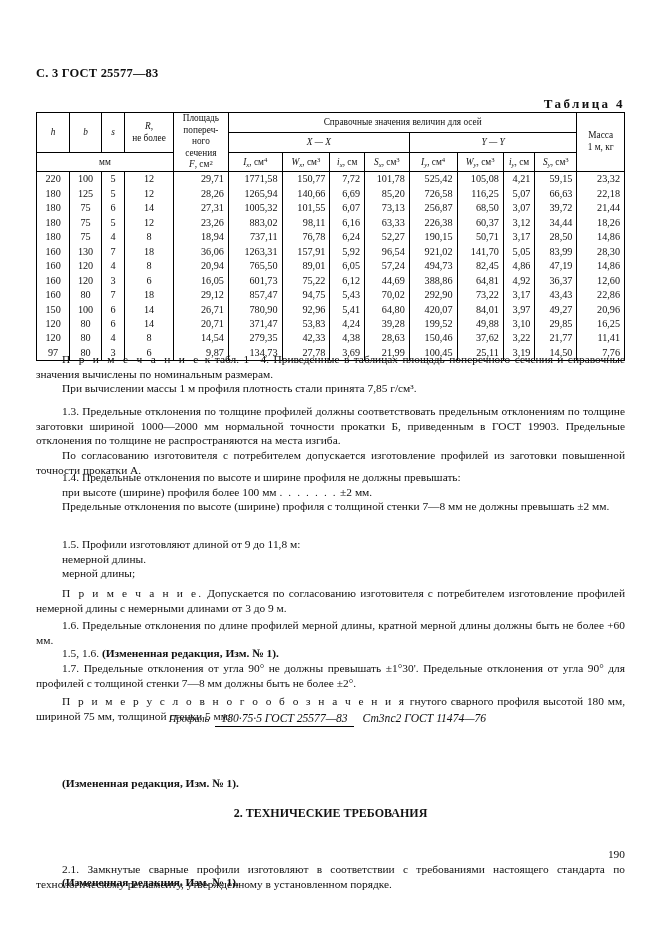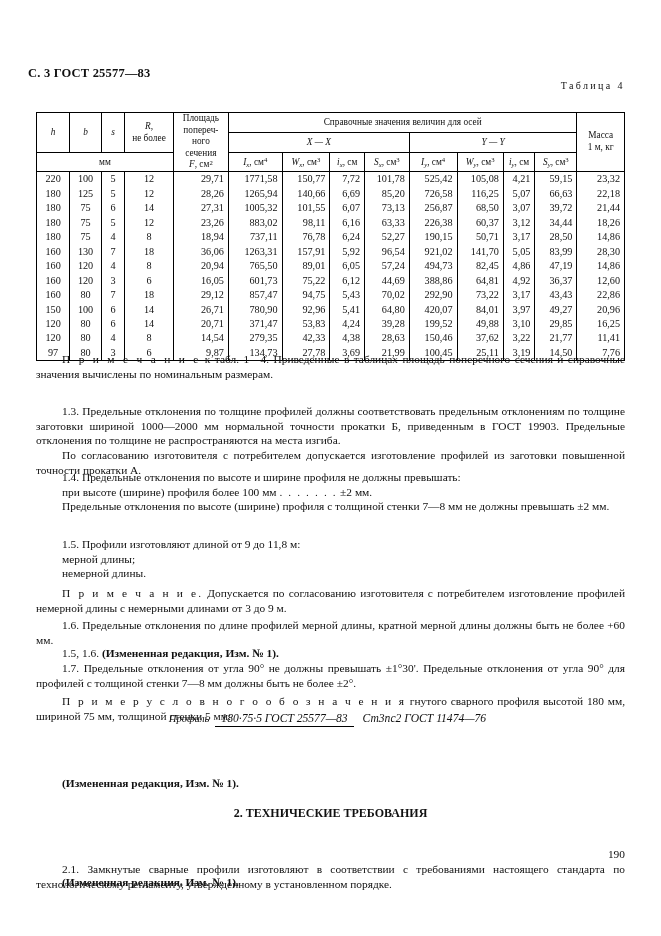--- a/index.html
+++ b/index.html
@@ -20,35 +20,36 @@
     width: 661px;
     height: 936px;
     box-sizing: border-box;
     padding: 0;
   }
 
   
   .runhead {
     position: absolute;
     top: 66px;
-    left: 28px;
+    left: 36px;
     font-size: 12.5px;
     font-weight: bold;
     letter-spacing: 0.2px;
     white-space: nowrap;
   }
 
   
   .table-caption {
     position: absolute;
-    top: 80px;
+    top: 96px;
     right: 36px;
-    font-size: 10px;
+    font-size: 13px;
     letter-spacing: 2.4px;
     white-space: nowrap;
+    font-weight: bold;
   }
 
   
   .tbl-wrap {
     position: absolute;
     top: 112px;
     left: 36px;
     width: 589px;
   }
   table.gost {
@@ -442,37 +443,38 @@
             <td>3,19</td>
             <td>14,50</td>
             <td>7,76</td>
           </tr>
         </tbody>
     </table>
   </div>
 
   <div class="body-text" id="note-table">
     <div class="ind"><span class="sp">П р и м е ч а н и е</span> <span>к табл. 1—4. Приведенные в таблицах площадь поперечного сечения и справочные значения вычислены по номинальным размерам.</span></div>
+    <div class="ind nojust">При вычислении массы 1 м профиля плотность стали принята 7,85 г/см³.</div>
   </div>
 
   <div class="body-text" id="p13">
     <div class="ind">1.3. Предельные отклонения по толщине профилей должны соответствовать предельным отклонениям по толщине заготовки шириной 1000—2000 мм нормальной точности прокатки Б, приведенным в ГОСТ 19903. Предельные отклонения по толщине не распространяются на места изгиба.</div>
     <div class="ind">По согласованию изготовителя с потребителем допускается изготовление профилей из заготовки повышенной точности прокатки А.</div>
   </div>
 
   <div class="body-text" id="p14">
     <div class="ind nojust">1.4. Предельные отклонения по высоте и ширине профиля не должны превышать:</div>
     <div class="ind nojust"><span>при высоте (ширине) профиля более 100 мм</span> <span class="dots">. . . . . . .</span> <span>±2 мм.</span></div>
     <div class="ind">Предельные отклонения по высоте (ширине) профиля с толщиной стенки 7—8 мм не должны превышать ±2 мм.</div>
   </div>
 
   <div class="body-text" id="p15">
     <div class="ind nojust">1.5. Профили изготовляют длиной  от 9 до 11,8 м:</div>
+    <div class="ind nojust">немерной длины.</div>
     <div class="ind nojust">мерной длины;</div>
-    <div class="ind nojust">немерной длины.</div>
   </div>
 
   <div class="body-text" id="note-15">
     <div class="ind"><span class="sp">П р и м е ч а н и е.</span> <span>Допускается по согласованию изготовителя с потребителем изготовление профилей немерной длины с немерными длинами от 3 до 9 м.</span></div>
   </div>
 
   <div class="body-text" id="p16">
     <div class="ind">1.6. Предельные отклонения по длине профилей мерной длины, кратной мерной длины должны быть не более +60 мм.</div>
   </div>
 

